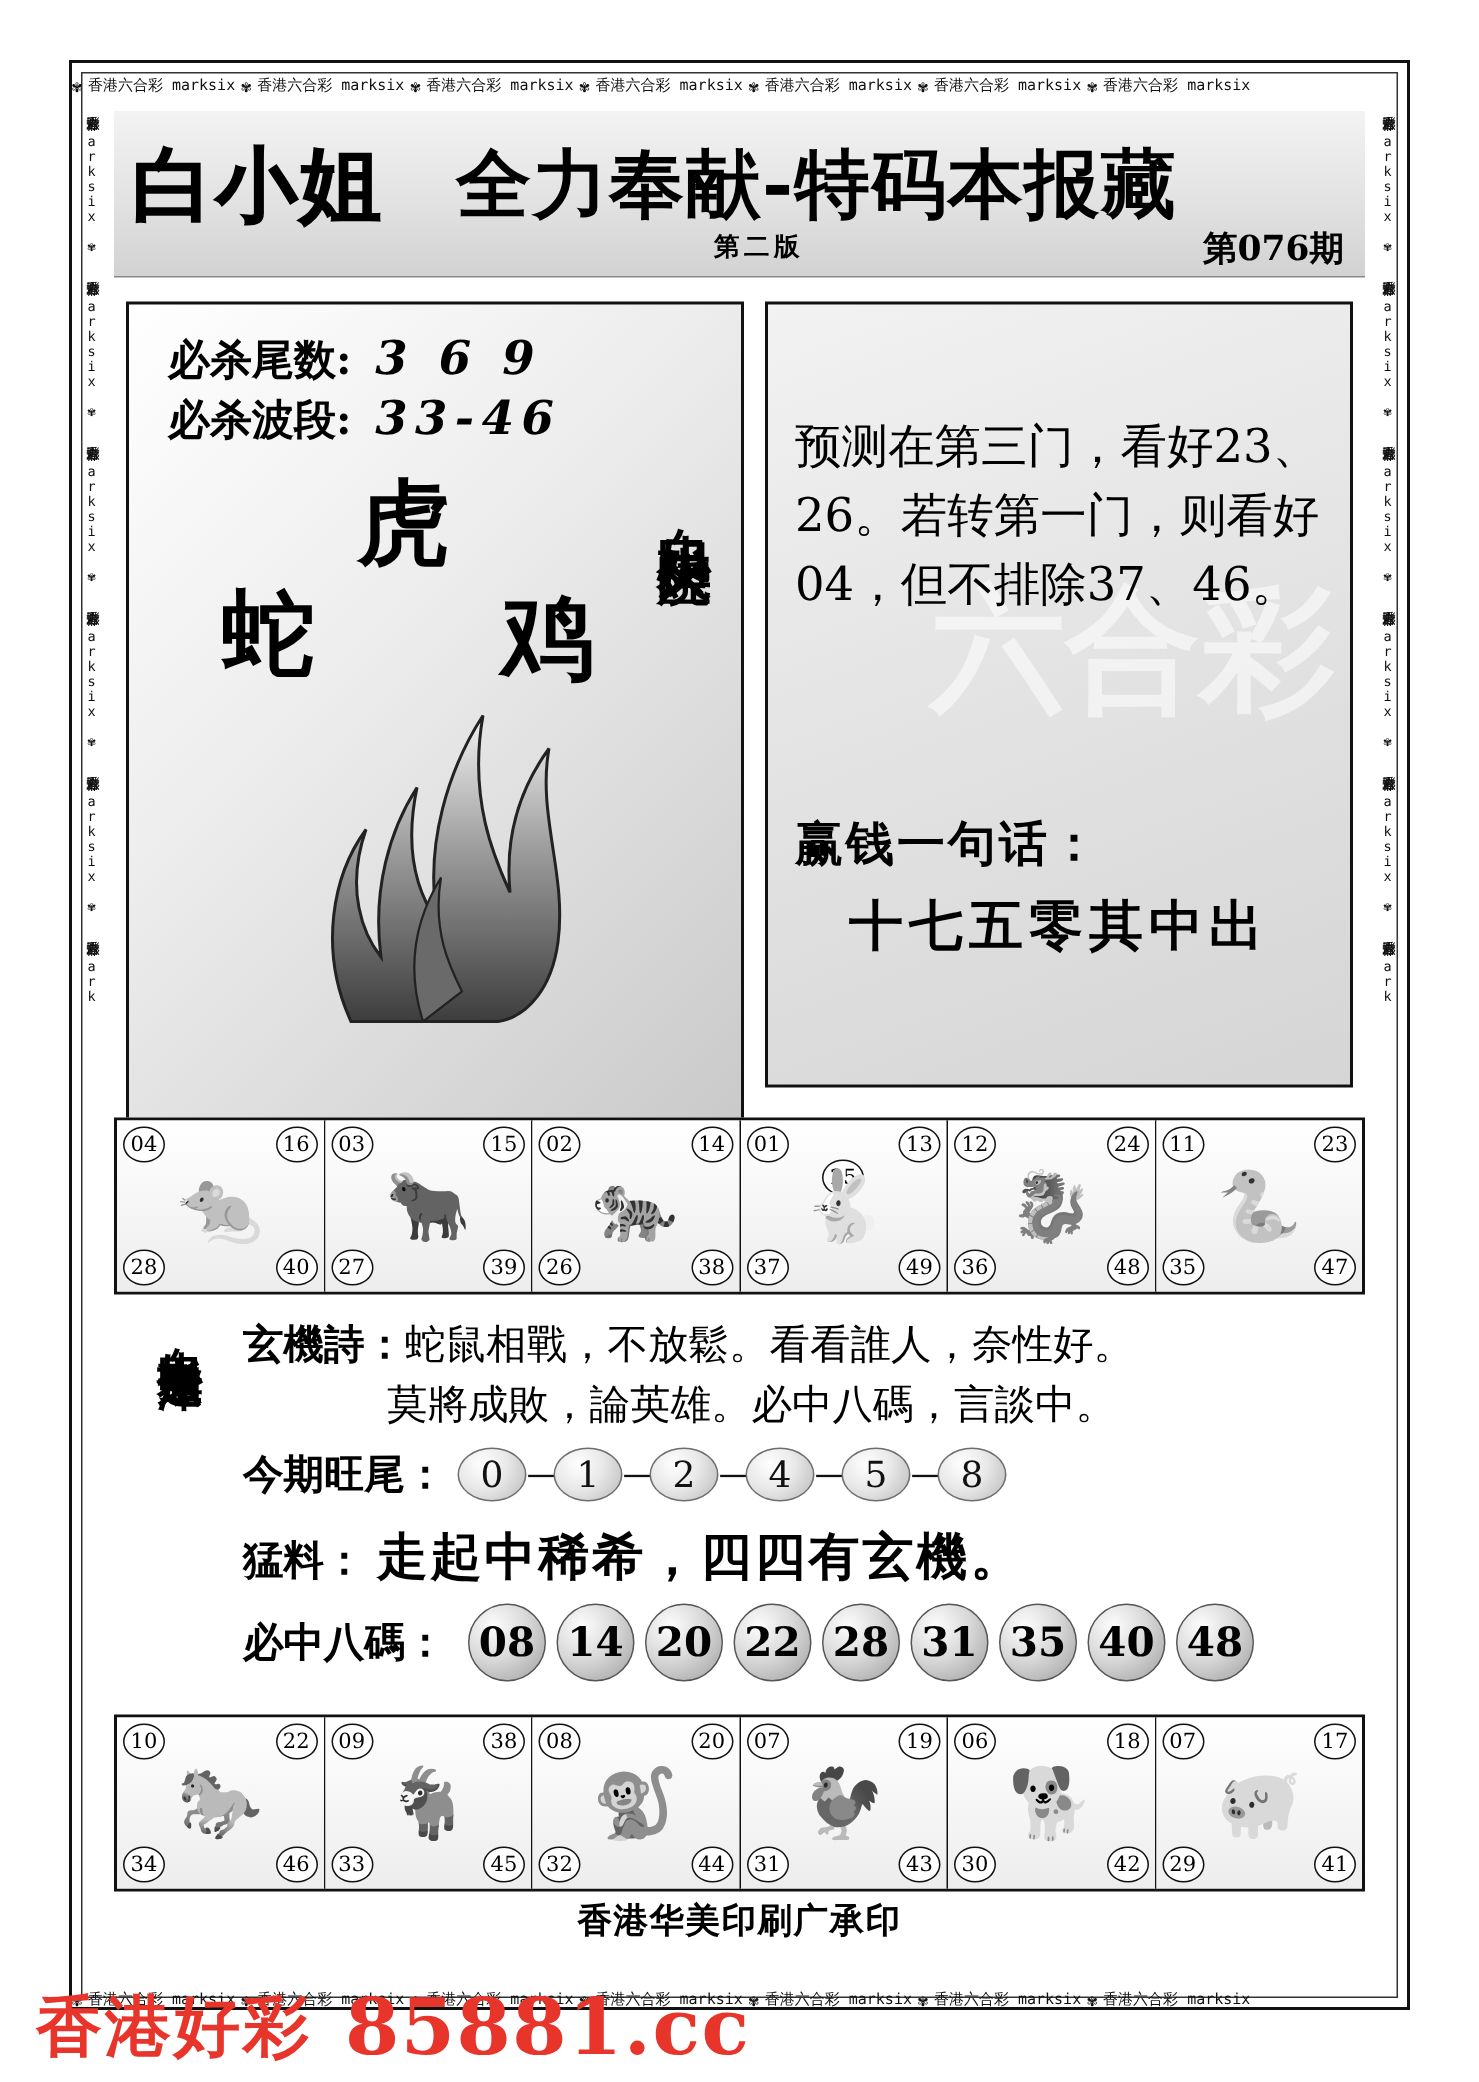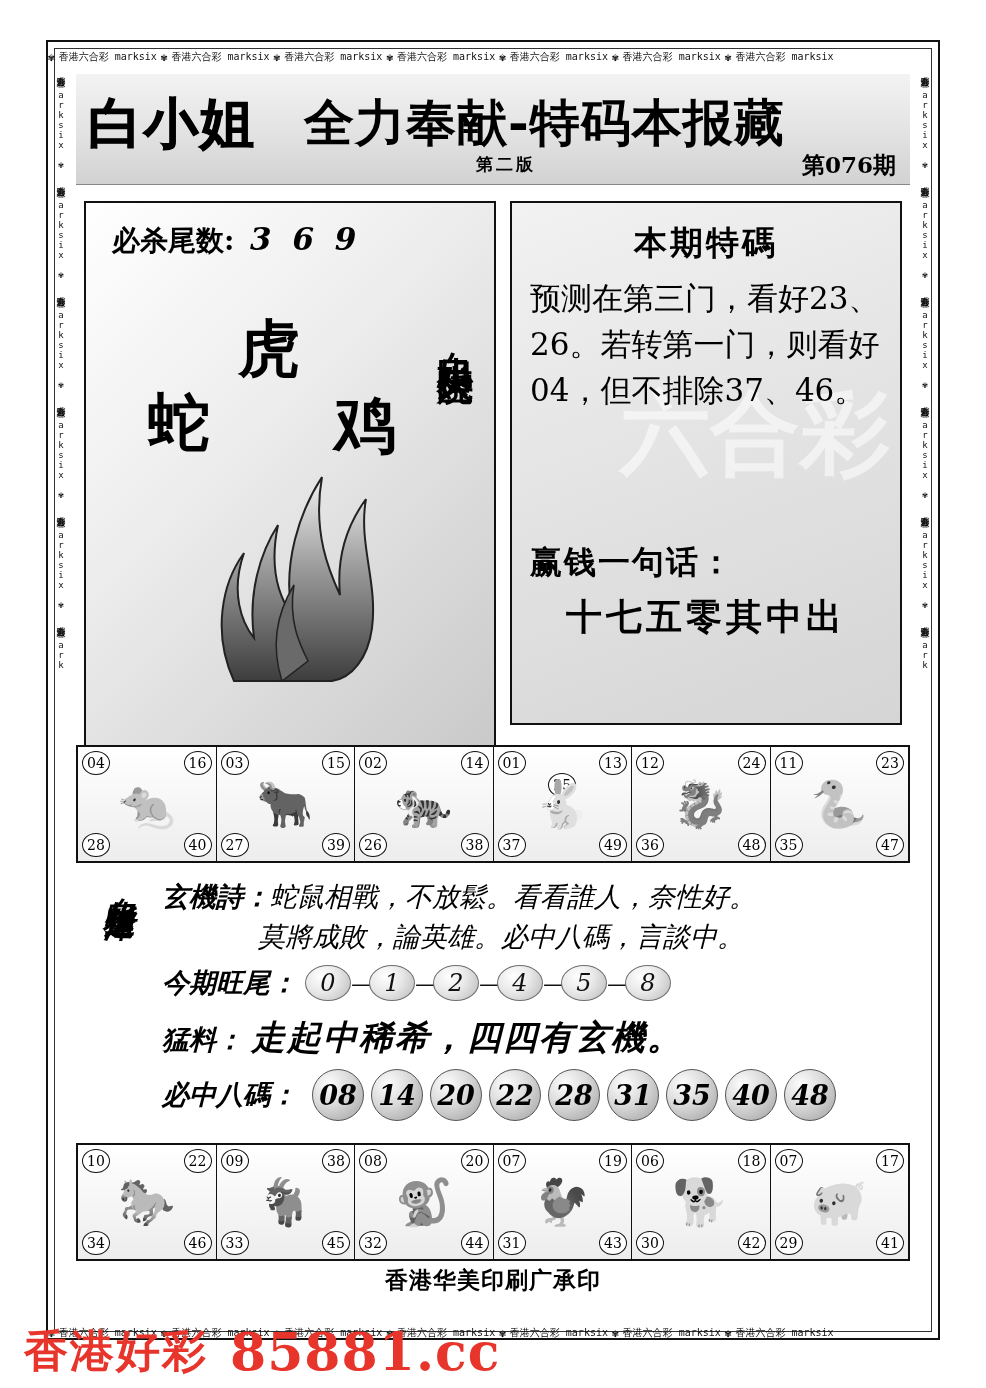--- a/index.html
+++ b/index.html
@@ -175,21 +175,20 @@
   .beast{
     position:absolute;left:50%;top:50%;transform:translate(-50%,-50%);
     font-size:46px;line-height:1;color:#1a1a1a;
     filter:grayscale(100%);
   }
 
   
   .mid{
     position:relative;margin-top:10px;height:262px;
     border:none;
-    font-style:italic;
   }
   .mid-vlabel{
     position:absolute;left:6px;top:0px;width:56px;height:250px;
     writing-mode:vertical-rl;text-orientation:upright;
     font-family:"DejaVu Serif","Liberation Serif",serif;
     font-size:30px;font-weight:bold;color:#000;letter-spacing:2px;
     border:1px solid transparent;
   }
   .poem{
     position:absolute;left:86px;top:4px;right:2px;
@@ -304,20 +303,24 @@
       <div class="edition">第二版</div>
       <div class="issue">第076期</div>
     </div>
 
     <div class="panels">
 
       <div class="panel panel-left">
         <div class="kill-line kill-1">
           <span>必杀尾数:</span>
           <span class="kill-val">3 6 9</span>
+        </div>
+        <div class="kill-line kill-2">
+          <span>必杀波段:</span>
+          <span class="kill-val">33-46</span>
         </div>
 
         <div class="zodiac z-tiger">虎</div>
         <div class="zodiac z-snake">蛇</div>
         <div class="zodiac z-rooster">鸡</div>
 
         <div class="vlabel">白小姐火烧区</div>
 
         <svg class="flames" viewBox="0 0 230 250">
           <defs>
@@ -327,21 +330,20 @@
               <stop offset="100%" stop-color="#3d3d3d"></stop>
             </linearGradient>
           </defs>
           <path d="M52 248 C30 200 40 150 62 120 C48 160 60 190 72 205 C66 160 78 120 96 92 C86 140 100 168 110 182 C100 130 118 78 140 44 C130 100 148 140 158 162 C154 120 168 88 184 66 C176 110 196 150 190 195 C186 225 170 245 150 248 Z" fill="url(#fg)" stroke="#222" stroke-width="2"></path>
           <path d="M100 248 C88 210 96 178 112 152 C106 188 118 212 126 228 Z" fill="#6a6a6a" stroke="#222" stroke-width="1.5"></path>
         </svg>
       </div>
 
       <div class="panel panel-right">
         <div class="ghost">六合彩</div>
-        <div class="rt-title">本期特碼</div>
         <div class="rt-body">预测在第三门，看好23、26。若转第一门，则看好04，但不排除37、46。</div>
         <div class="rt-win">赢钱一句话：</div>
         <div class="rt-winval">十七五零其中出</div>
       </div>
     </div>
 
     <div class="animals">
       <div class="acell">
         <span class="num n-tl">04</span>
         <span class="num n-tr">16</span>

